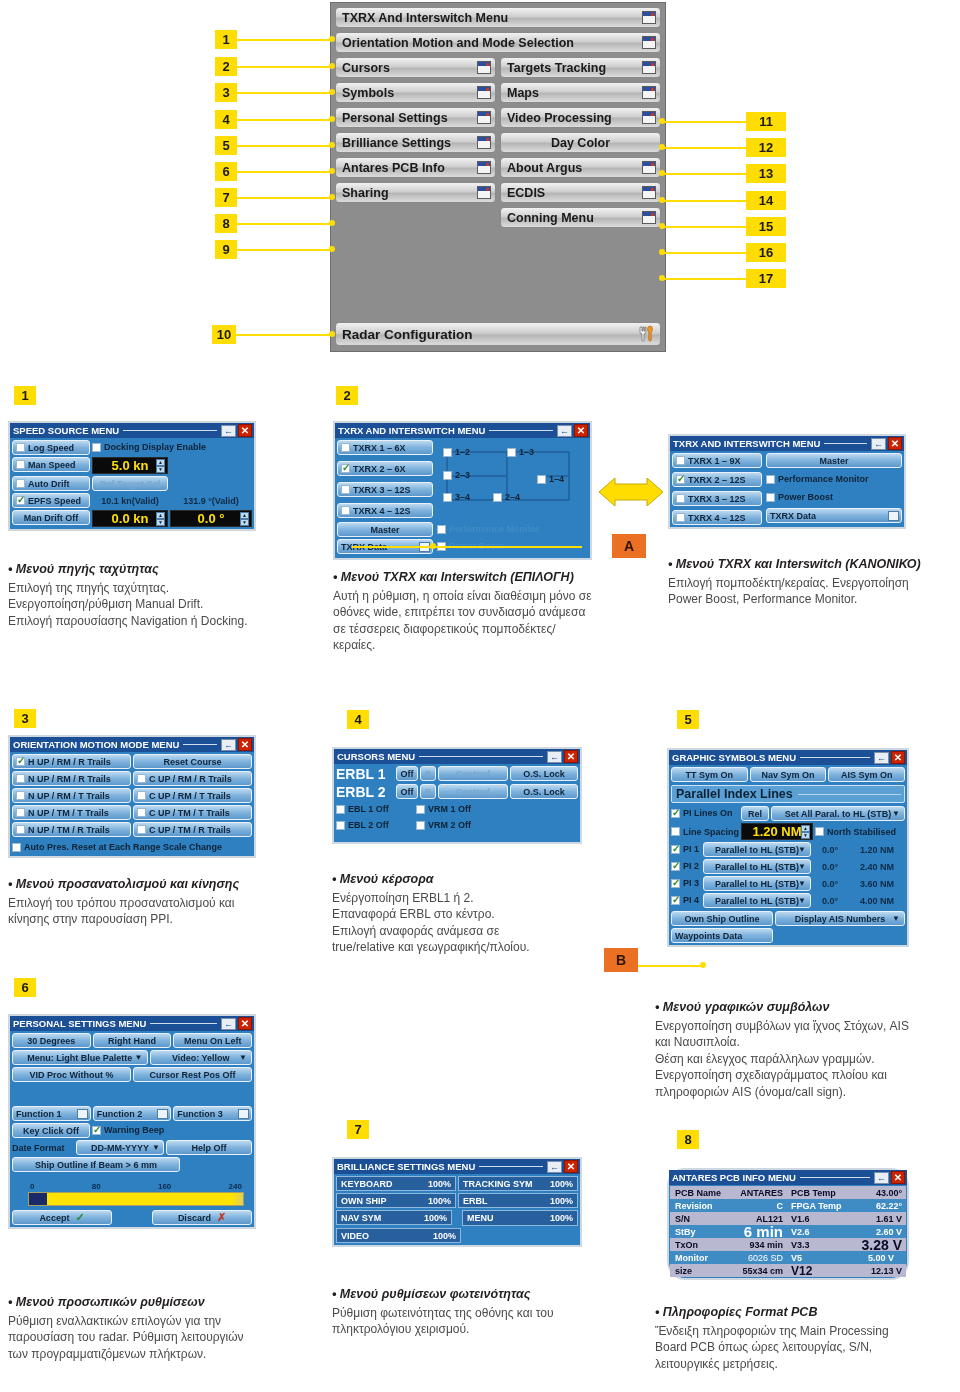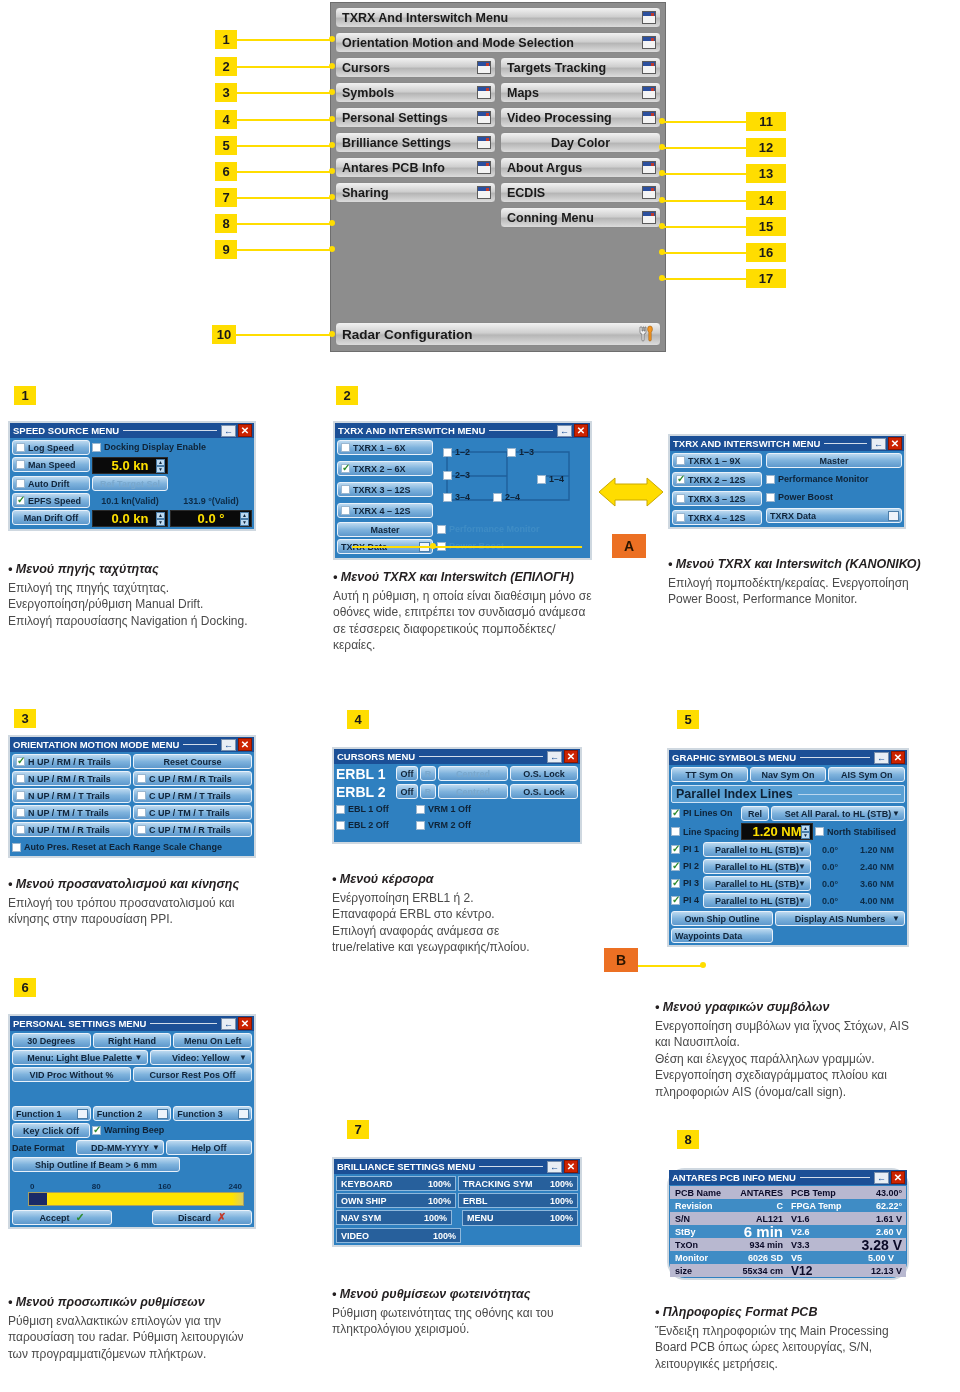--- a/index.html
+++ b/index.html
@@ -1009,21 +1009,21 @@
       <div style="flex:1; font-size:9px; font-weight:bold; color:#ffffff; text-align:right; padding-right:4px; display:flex; align-items:center; justify-content:flex-end;">2.60 V</div>
     </div>
     <div style="display:flex; background:#b8b8d0; height:13px;">
       <div style="width:55px; font-size:9px; font-weight:bold; color:#0a0a28; padding-left:5px; display:flex; align-items:center;">TxOn</div>
       <div style="width:62px; font-size:9px; font-weight:bold; color:#0a0a28; text-align:right; padding-right:4px; display:flex; align-items:center; justify-content:flex-end;">934 min</div>
       <div style="width:62px; font-size:9px; font-weight:bold; color:#0a0a28; padding-left:4px; display:flex; align-items:center;">V3.3</div>
       <div style="flex:1; font-size:14px; font-weight:bold; color:#0a0a28; text-align:right; padding-right:4px; display:flex; align-items:center; justify-content:flex-end;">3.28 V</div>
     </div>
     <div style="display:flex; background:#3f8cc5; height:13px;">
       <div style="width:55px; font-size:9px; font-weight:bold; color:#ffffff; padding-left:5px; display:flex; align-items:center;">Monitor</div>
-      <div style="width:62px; font-size:9px; font-weight:bold; color:#ffffff; text-align:left; padding-right:4px; display:flex; align-items:center; justify-content:flex-end;">6026 SD</div>
+      <div style="width:62px; font-size:9px; font-weight:normal; color:#ffffff; text-align:left; padding-right:4px; display:flex; align-items:center; justify-content:flex-end;">6026 SD</div>
       <div style="width:62px; font-size:9px; font-weight:bold; color:#ffffff; padding-left:4px; display:flex; align-items:center;">V5</div>
       <div style="flex:1; font-size:9px; font-weight:bold; color:#ffffff; text-align:right; padding-right:12px; display:flex; align-items:center; justify-content:flex-end;">5.00 V</div>
     </div>
     <div style="display:flex; background:#b8b8d0; height:13px;">
       <div style="width:55px; font-size:9px; font-weight:bold; color:#0a0a28; padding-left:5px; display:flex; align-items:center;">size</div>
       <div style="width:62px; font-size:9px; font-weight:bold; color:#0a0a28; text-align:right; padding-right:4px; display:flex; align-items:center; justify-content:flex-end;">55x34 cm</div>
       <div style="width:62px; font-size:12px; font-weight:bold; color:#0a0a28; padding-left:4px; display:flex; align-items:center;">V12</div>
       <div style="flex:1; font-size:9px; font-weight:bold; color:#0a0a28; text-align:right; padding-right:4px; display:flex; align-items:center; justify-content:flex-end;">12.13 V</div>
     </div>
   </div>

